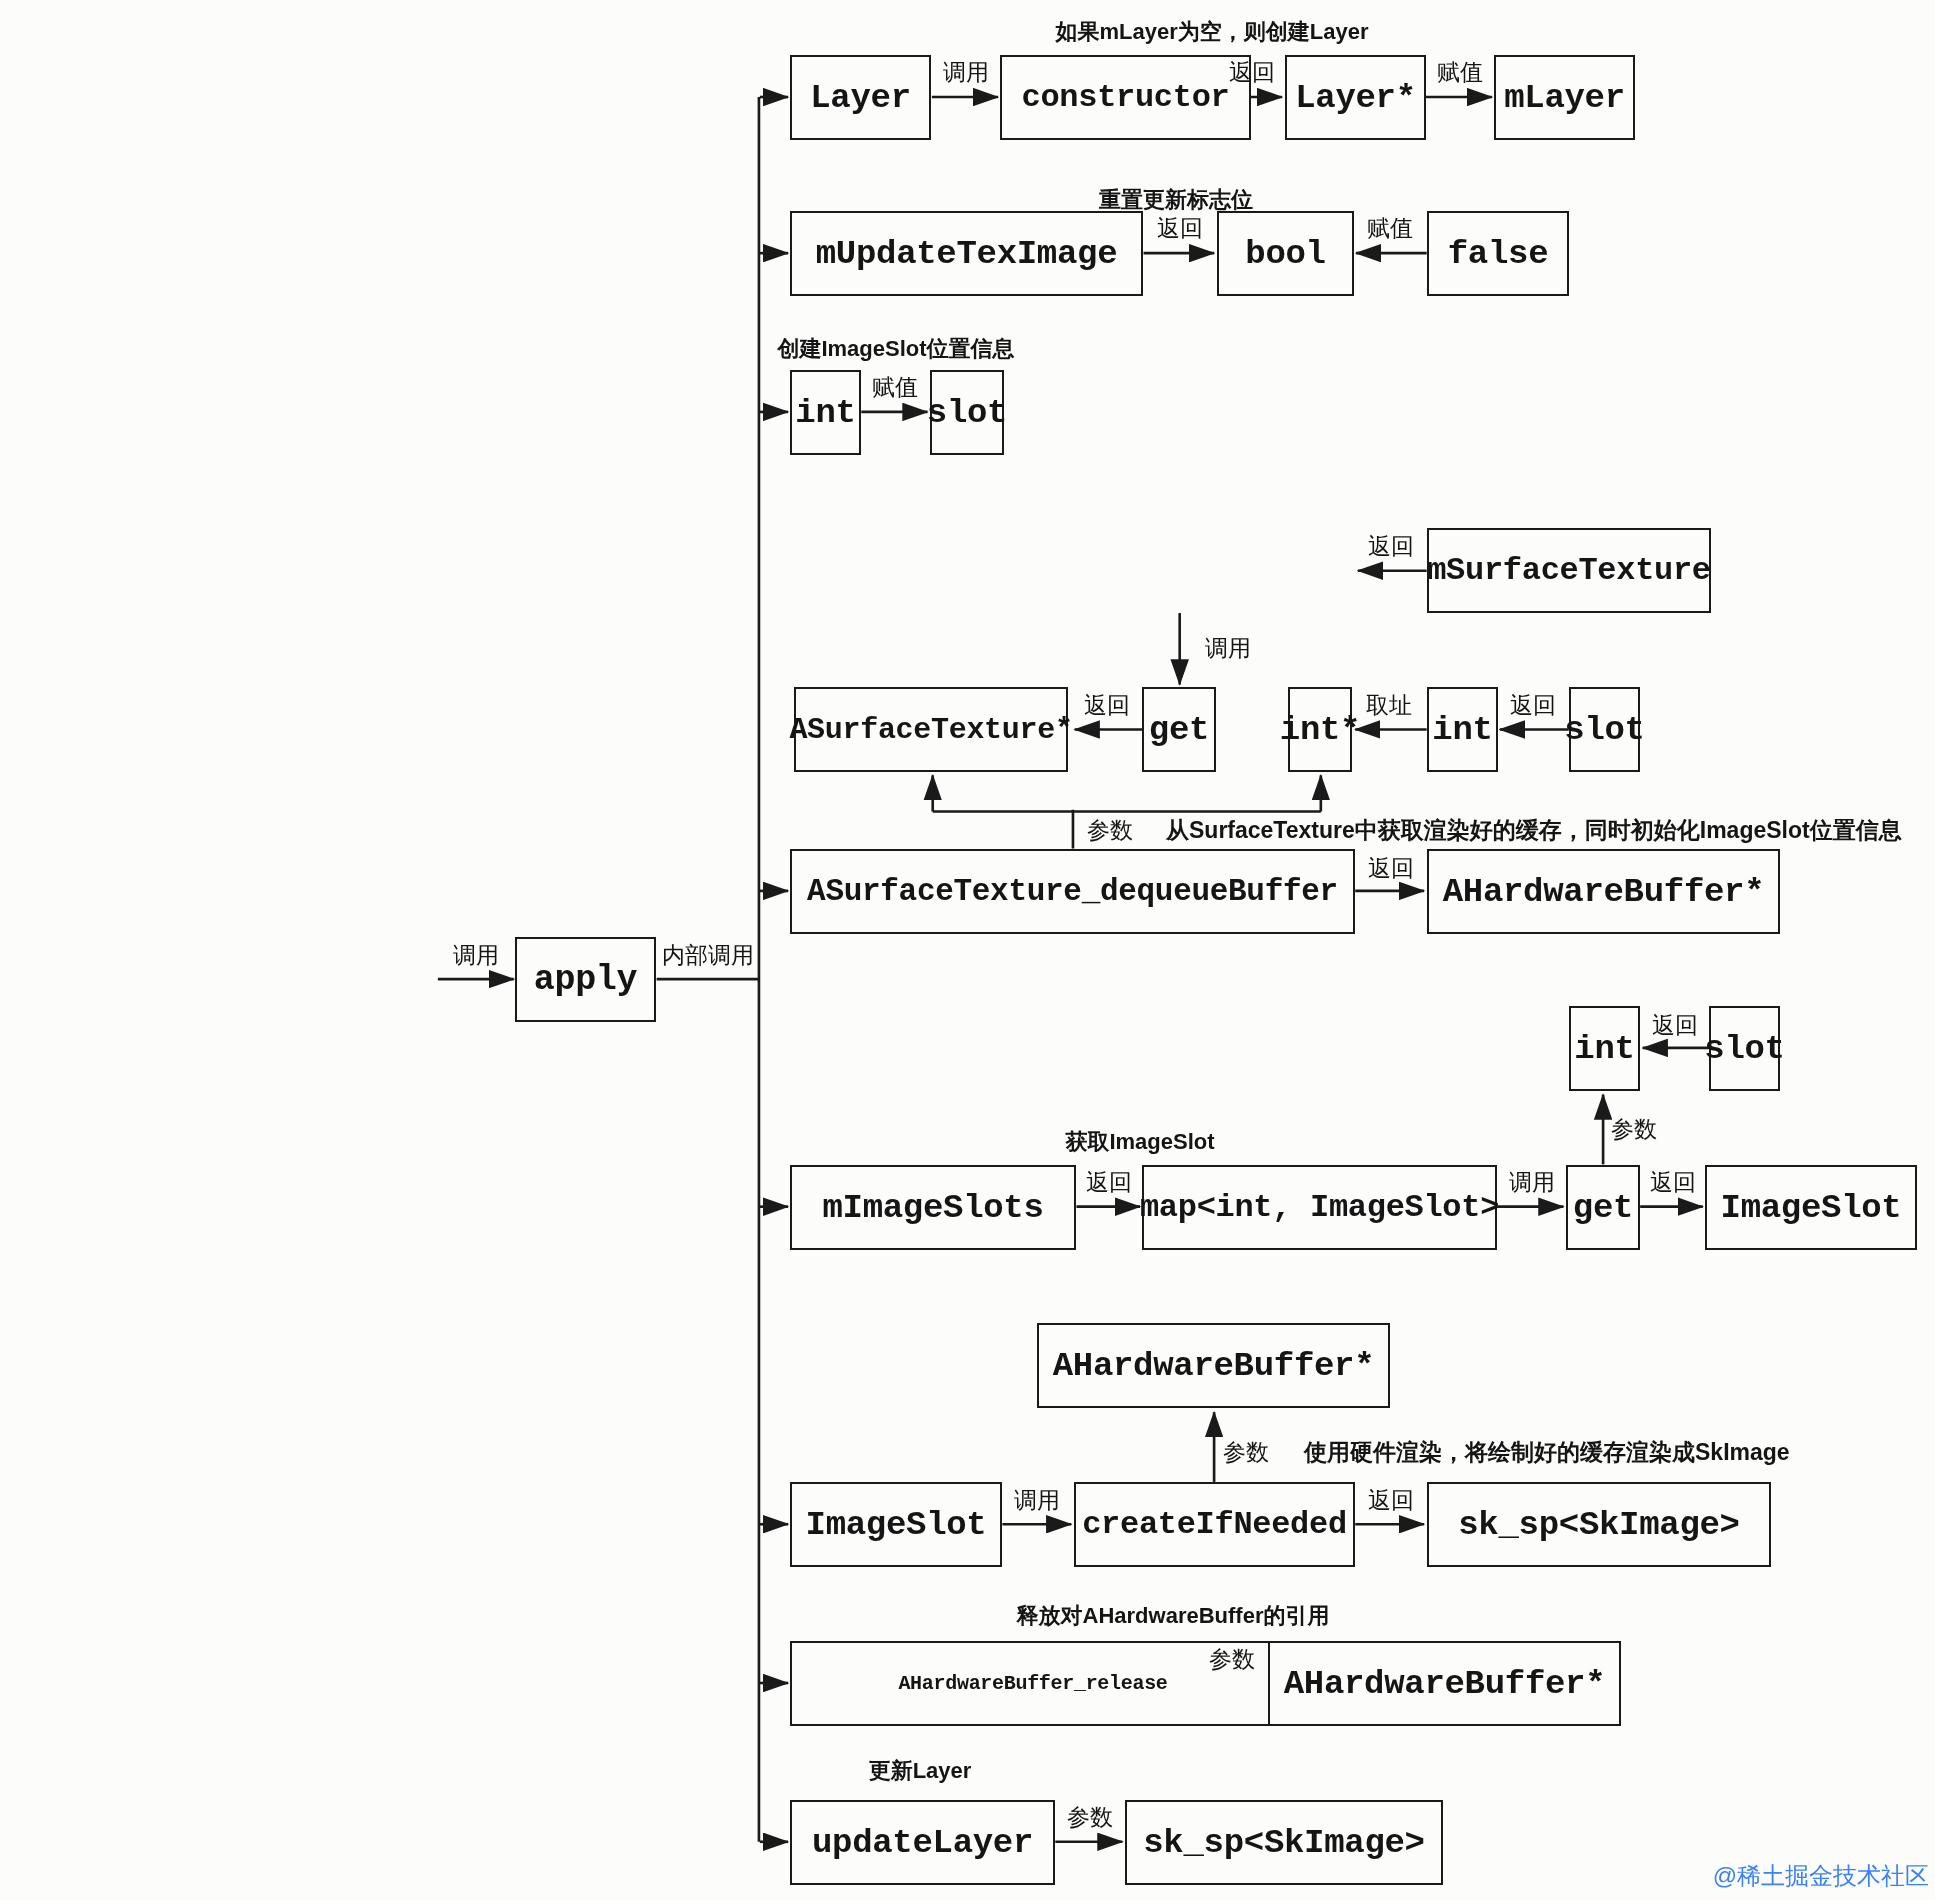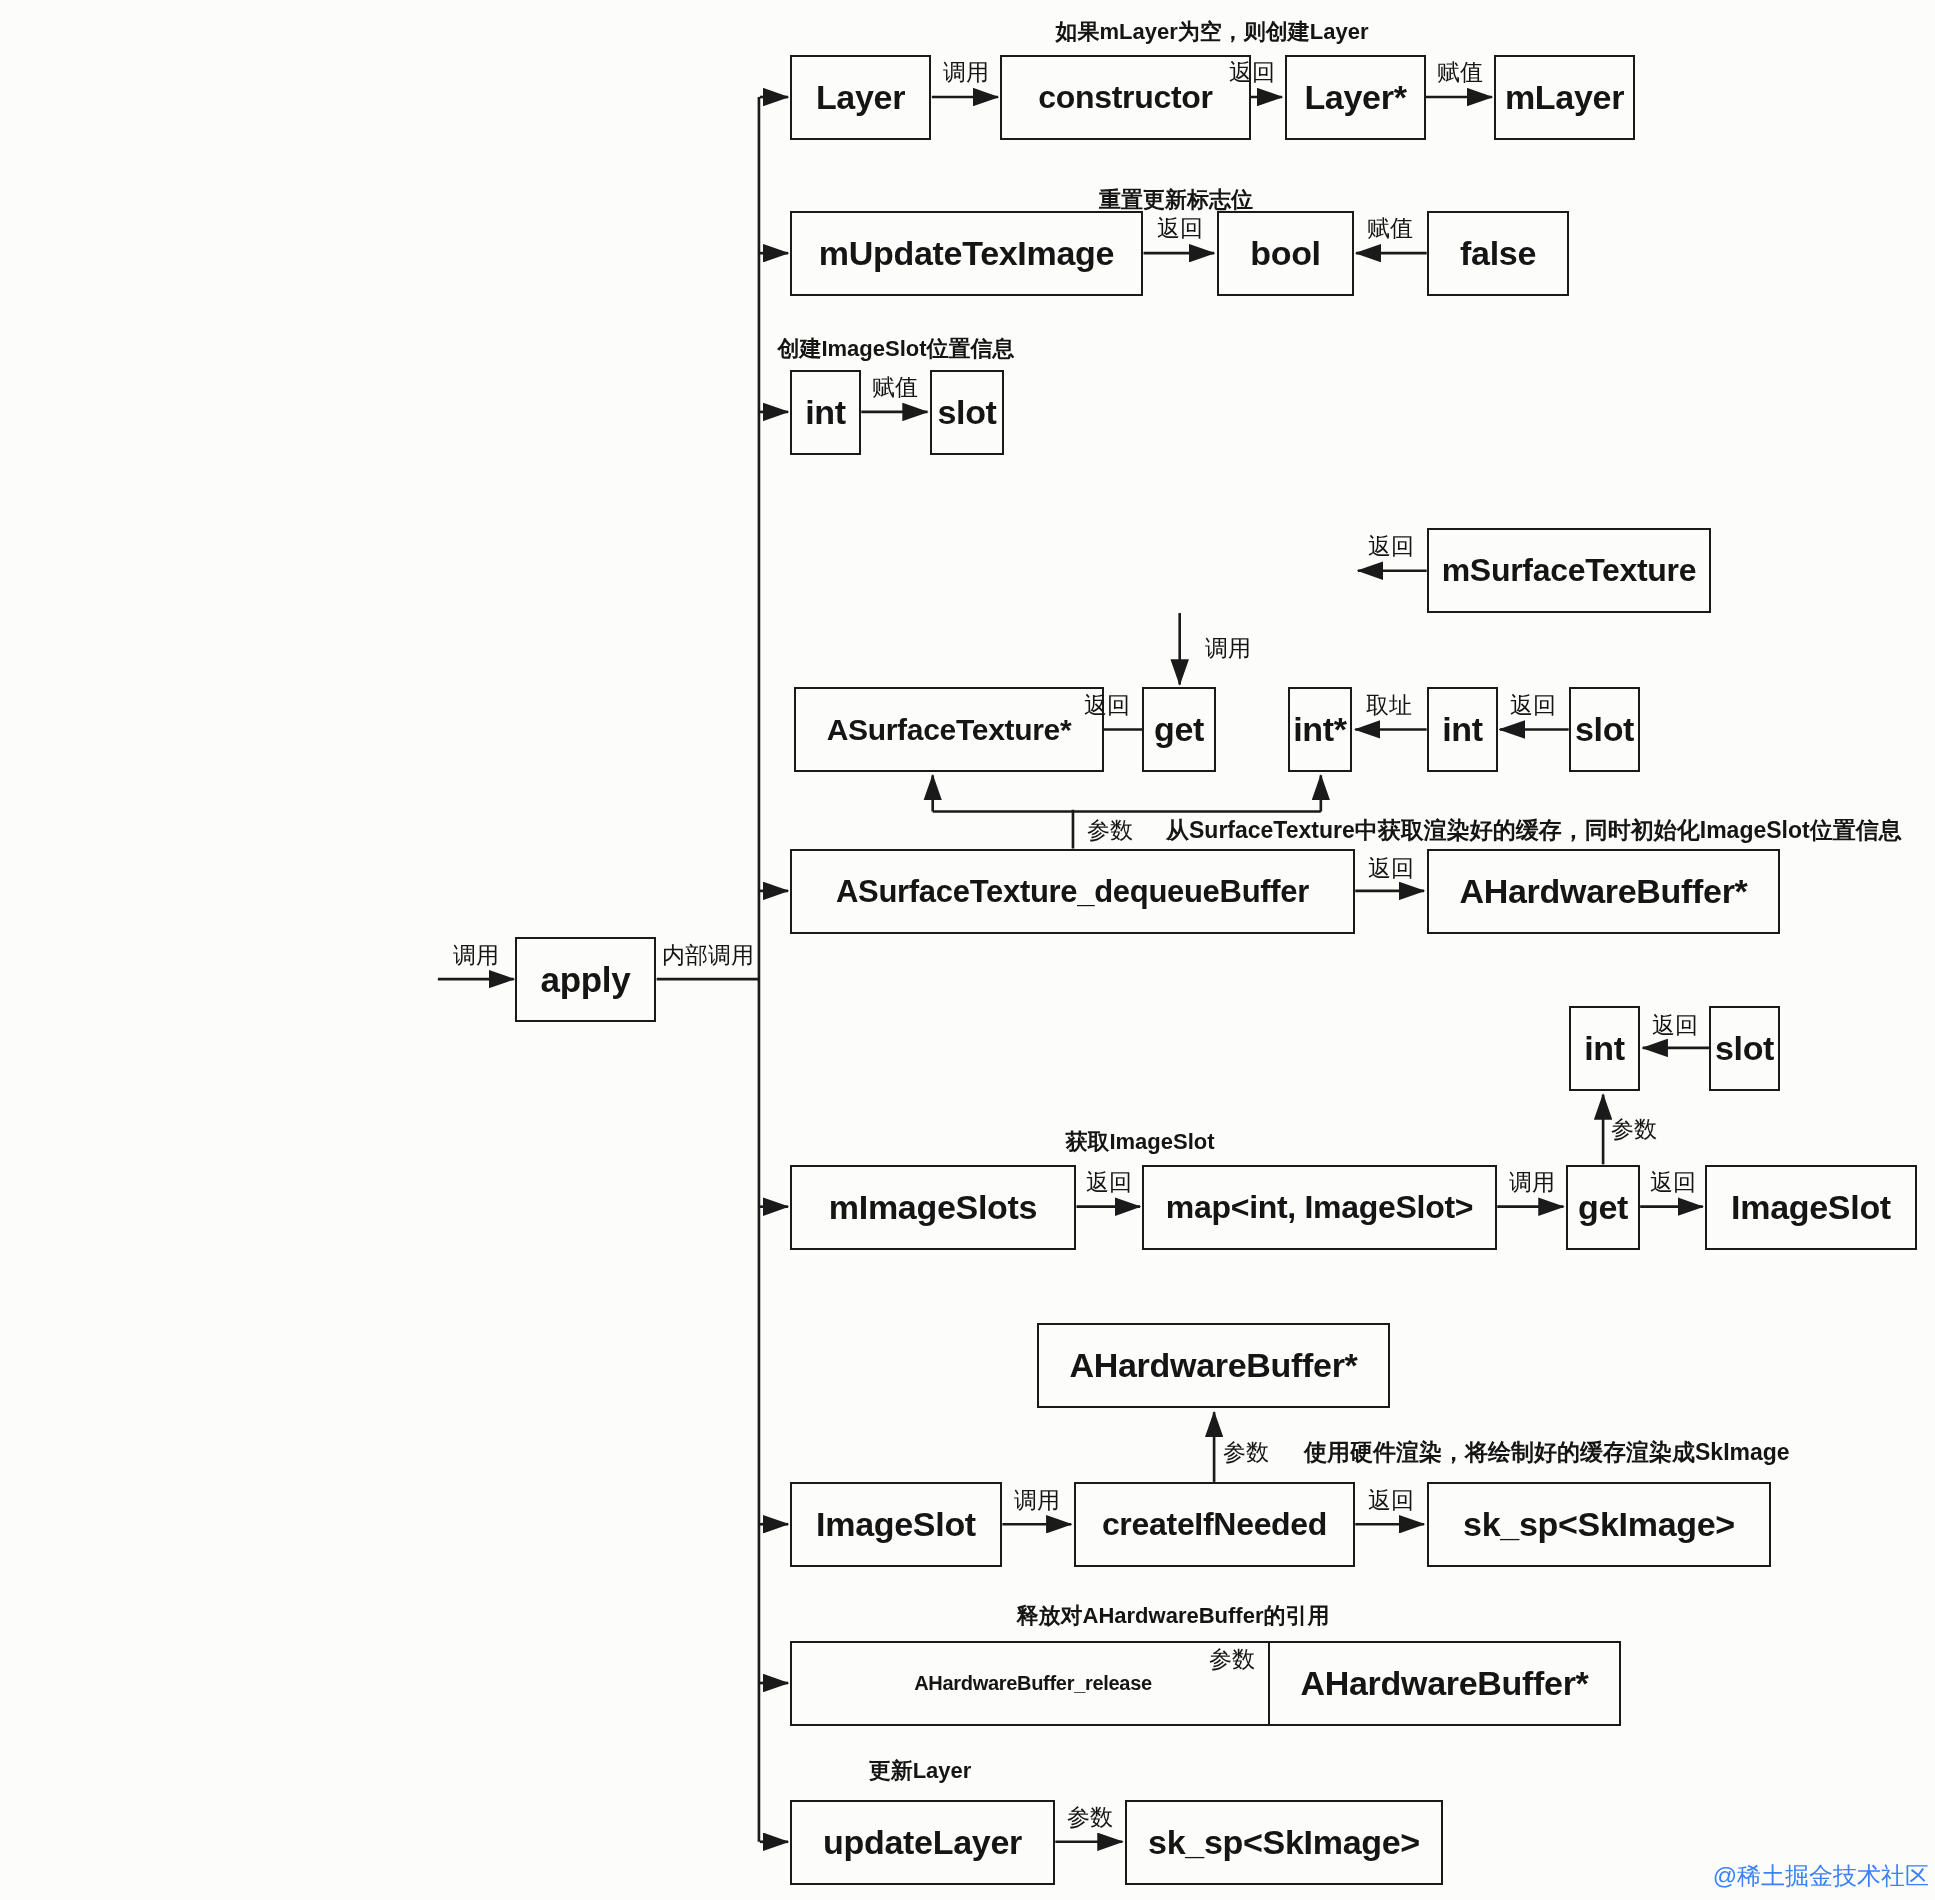--- a/index.html
+++ b/index.html
@@ -1,21 +1,21 @@
 <!DOCTYPE html>
 <html style="font-size:14px"><head>
 <meta charset="utf-8">
 <style>
   html,body{margin:0;padding:0;background:#fcfcfa;}
   #stage{position:relative;width:1936px;height:1900px;background:#fcfcfa;overflow:hidden;
          font-family:"Liberation Sans","DejaVu Sans",sans-serif;color:#151515;}
   #wires{position:absolute;left:0;top:0;width:1936px;height:1900px;}
   .box{position:absolute;height:85px;box-sizing:border-box;border:2.6px solid #1a1a1a;background:#fcfcfa;
        display:flex;align-items:center;justify-content:center;font-weight:bold;font-size:34px;
-       white-space:nowrap;letter-spacing:-0.3px;}
+       white-space:nowrap;letter-spacing:-0.3px;font-family:Liberation Mono, monospace;}
   .lbl{position:absolute;transform:translate(-50%,-50%);font-size:23px;font-weight:400;white-space:nowrap;}
   .ttl{position:absolute;transform:translate(-50%,-50%);font-size:22px;font-weight:bold;white-space:nowrap;}
   .note{position:absolute;transform:translate(0,-50%);font-size:23px;font-weight:bold;white-space:nowrap;}
   .wm{position:absolute;right:7px;top:1860px;font-size:24px;color:#3b82f6;font-weight:400;}
   line{stroke:#1a1a1a;stroke-width:3;}
   #ah path{fill:#1a1a1a;}
 </style>
 </head>
 <body>
 
@@ -105,21 +105,21 @@
   <div class="box" style="left:1427px;top:211px;width:142px">false</div>
 
   <div class="ttl" style="left:896px;top:349px">创建ImageSlot位置信息</div>
   <div class="box" style="left:790px;top:370px;width:71px">int</div>
   <div class="lbl" style="left:895px;top:387px">赋值</div>
   <div class="box" style="left:930px;top:370px;width:74px">slot</div>
 
   <div class="lbl" style="left:1391px;top:546px">返回</div>
   <div class="box" style="left:1427px;top:528px;width:284px;font-size:32px">mSurfaceTexture</div>
   <div class="lbl" style="left:1228px;top:648px">调用</div>
-  <div class="box" style="left:794px;top:687px;width:310px;font-size:30px">ASurfaceTexture*</div>
+  <div class="box" style="left:794px;top:687px;width:274px;font-size:30px">ASurfaceTexture*</div>
   <div class="lbl" style="left:1107px;top:705px">返回</div>
   <div class="box" style="left:1142px;top:687px;width:74px">get</div>
   <div class="box" style="left:1288px;top:687px;width:64px">int*</div>
   <div class="lbl" style="left:1389px;top:705px">取址</div>
   <div class="box" style="left:1427px;top:687px;width:71px">int</div>
   <div class="lbl" style="left:1533px;top:705px">返回</div>
   <div class="box" style="left:1569px;top:687px;width:71px">slot</div>
   <div class="lbl" style="left:1110px;top:830px">参数</div>
   <div class="note" style="left:1166px;top:830px">从SurfaceTexture中获取渲染好的缓存，同时初始化ImageSlot位置信息</div>
   <div class="box" style="left:790px;top:849px;width:565px;font-size:31px">ASurfaceTexture_dequeueBuffer</div>

